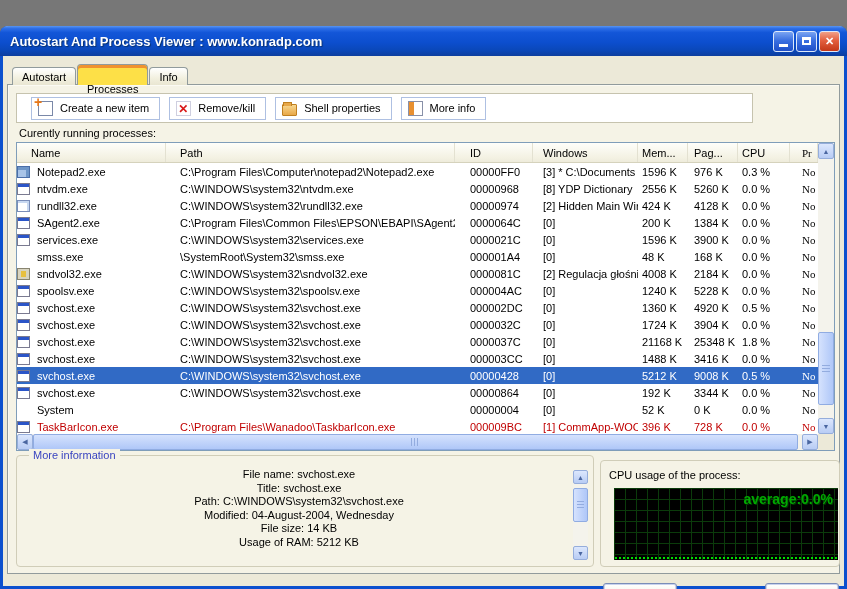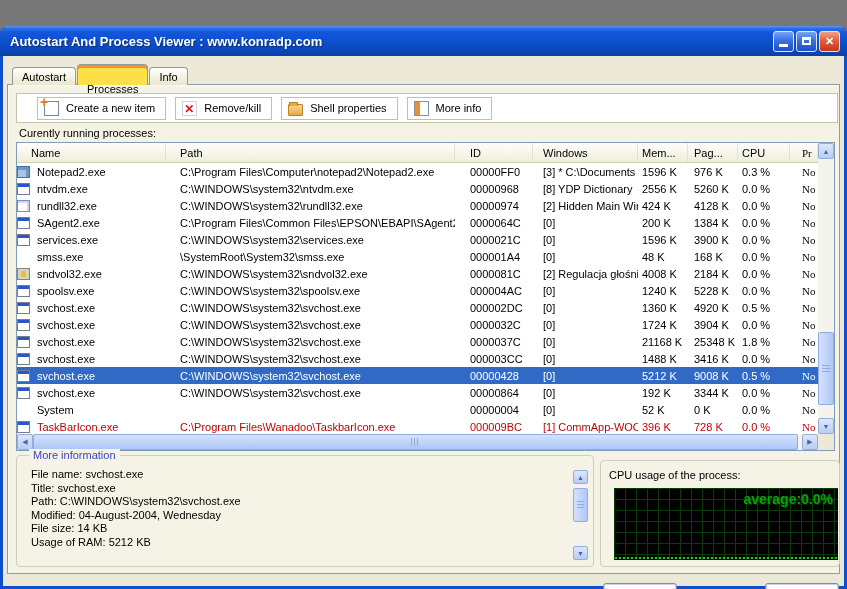--- a/index.html
+++ b/index.html
@@ -32,22 +32,22 @@
   .tab { height:18px; padding:3px 9px 2px; font-size:11px; color:#000;
          background:linear-gradient(180deg,#FFFFFF,#F2F0DF 60%,#E9E6D2);
          border:1px solid #919B9C; border-bottom:none; border-radius:4px 4px 0 0; margin-right:1px; }
   .tab.active { height:21px; background:#fde047; box-shadow:inset 0 3px 0 #F0922E; padding-top:18px;
                 position:relative; z-index:4; }
 
   .tabpanel { position:absolute; left:4px; top:28px; width:833px; height:490px;
               background:#F5F3E6; border:1px solid #919B9C; box-shadow:inset 1px 1px 0 #FBFAF3; z-index:2; }
 
   
-  .toolbar { position:absolute; left:8px; top:8px; width:822px; height:30px;
-             background:#FFFFFF; border:1px solid #C6C3AE; display:flex; align-items:center; padding-left:20px; gap:9px; }
+  .toolbar { position:absolute; left:8px; top:8px; width:737px; height:30px;
+             background:#FFFFFF; border:1px solid #C6C3AE; display:flex; align-items:center; padding-left:14px; gap:9px; }
   .tb-btn { height:23px; background:#fff; border:1px solid #AEC0E2; display:flex; align-items:center;
             font-size:11px; color:#000; padding:0 10px 0 4px; }
   .ticon { width:15px; height:15px; margin:0 7px 0 2px; position:relative; flex:0 0 auto; }
   .new-item-icon { background:#fff; border:1px solid #7A88A8; }
   .new-item-icon::before { content:'+'; position:absolute; left:-5px; top:-8px; color:#E87818; font-size:14px; font-weight:bold; }
   .remove-kill-icon { background:#fff; border:1px solid #CFCFE0; }
   .remove-kill-icon::before { content:'\2715'; position:absolute; left:1px; top:0px; color:#D81818; font-size:12px; font-weight:bold; }
   .shell-properties-icon { background:linear-gradient(180deg,#F8D890,#E8A848); border:1px solid #C08020; border-radius:1px; margin-top:3px; height:12px; }
   .shell-properties-icon::before { content:''; position:absolute; left:0; top:-3px; width:7px; height:3px;
                                    background:#E8A848; border:1px solid #C08020; border-bottom:none; }
@@ -91,21 +91,21 @@
   .sb-thumb.h { background:linear-gradient(180deg,#D5E2FD,#AFC7F8); }
   .grip-v { position:absolute; left:3px; right:3px; top:50%; height:7px; margin-top:-4px;
             background:repeating-linear-gradient(180deg,#93ACDF 0 1px,transparent 1px 3px); }
   .grip-h { position:absolute; top:3px; bottom:3px; left:50%; width:9px; margin-left:-5px;
             background:repeating-linear-gradient(90deg,#93ACDF 0 1px,transparent 1px 3px); }
   .v-sb { position:absolute; right:0; top:0; width:16px; bottom:16px; background:#F4F3EC; }
   .h-sb { position:absolute; left:0; bottom:0; height:16px; right:16px; background:#F4F3EC; }
   .sb-corner { position:absolute; right:0; bottom:0; width:16px; height:16px; background:#ECE9D8; }
 
   
-  .groupbox { position:absolute; border:1px solid #D0CDB8; border-radius:4px; }
+  .groupbox { position:absolute; border:1px solid #D0CDB8; border-radius:4px;text-align:center; }
   .gb-legend { position:absolute; top:-7px; left:12px; background:#F5F3E6; padding:0 4px;
                font-size:11px; color:#3A45C0; }
   .more-info { left:8px; top:370px; width:578px; height:112px; }
   .info-lines { position:absolute; left:14px; top:12px; right:26px; }
   .info-line { font-size:11px; color:#000; line-height:13.5px; white-space:nowrap; overflow:hidden; }
   .mini-sb { position:absolute; right:5px; top:14px; width:15px; height:90px; background:#F4F3EC; }
   .mini-sb .sb-btn { width:15px; height:14px; }
 
   .cpu-box { left:592px; top:375px; width:240px; height:107px; }
   .cpu-label { position:absolute; left:8px; top:8px; font-size:11px; color:#000; }

